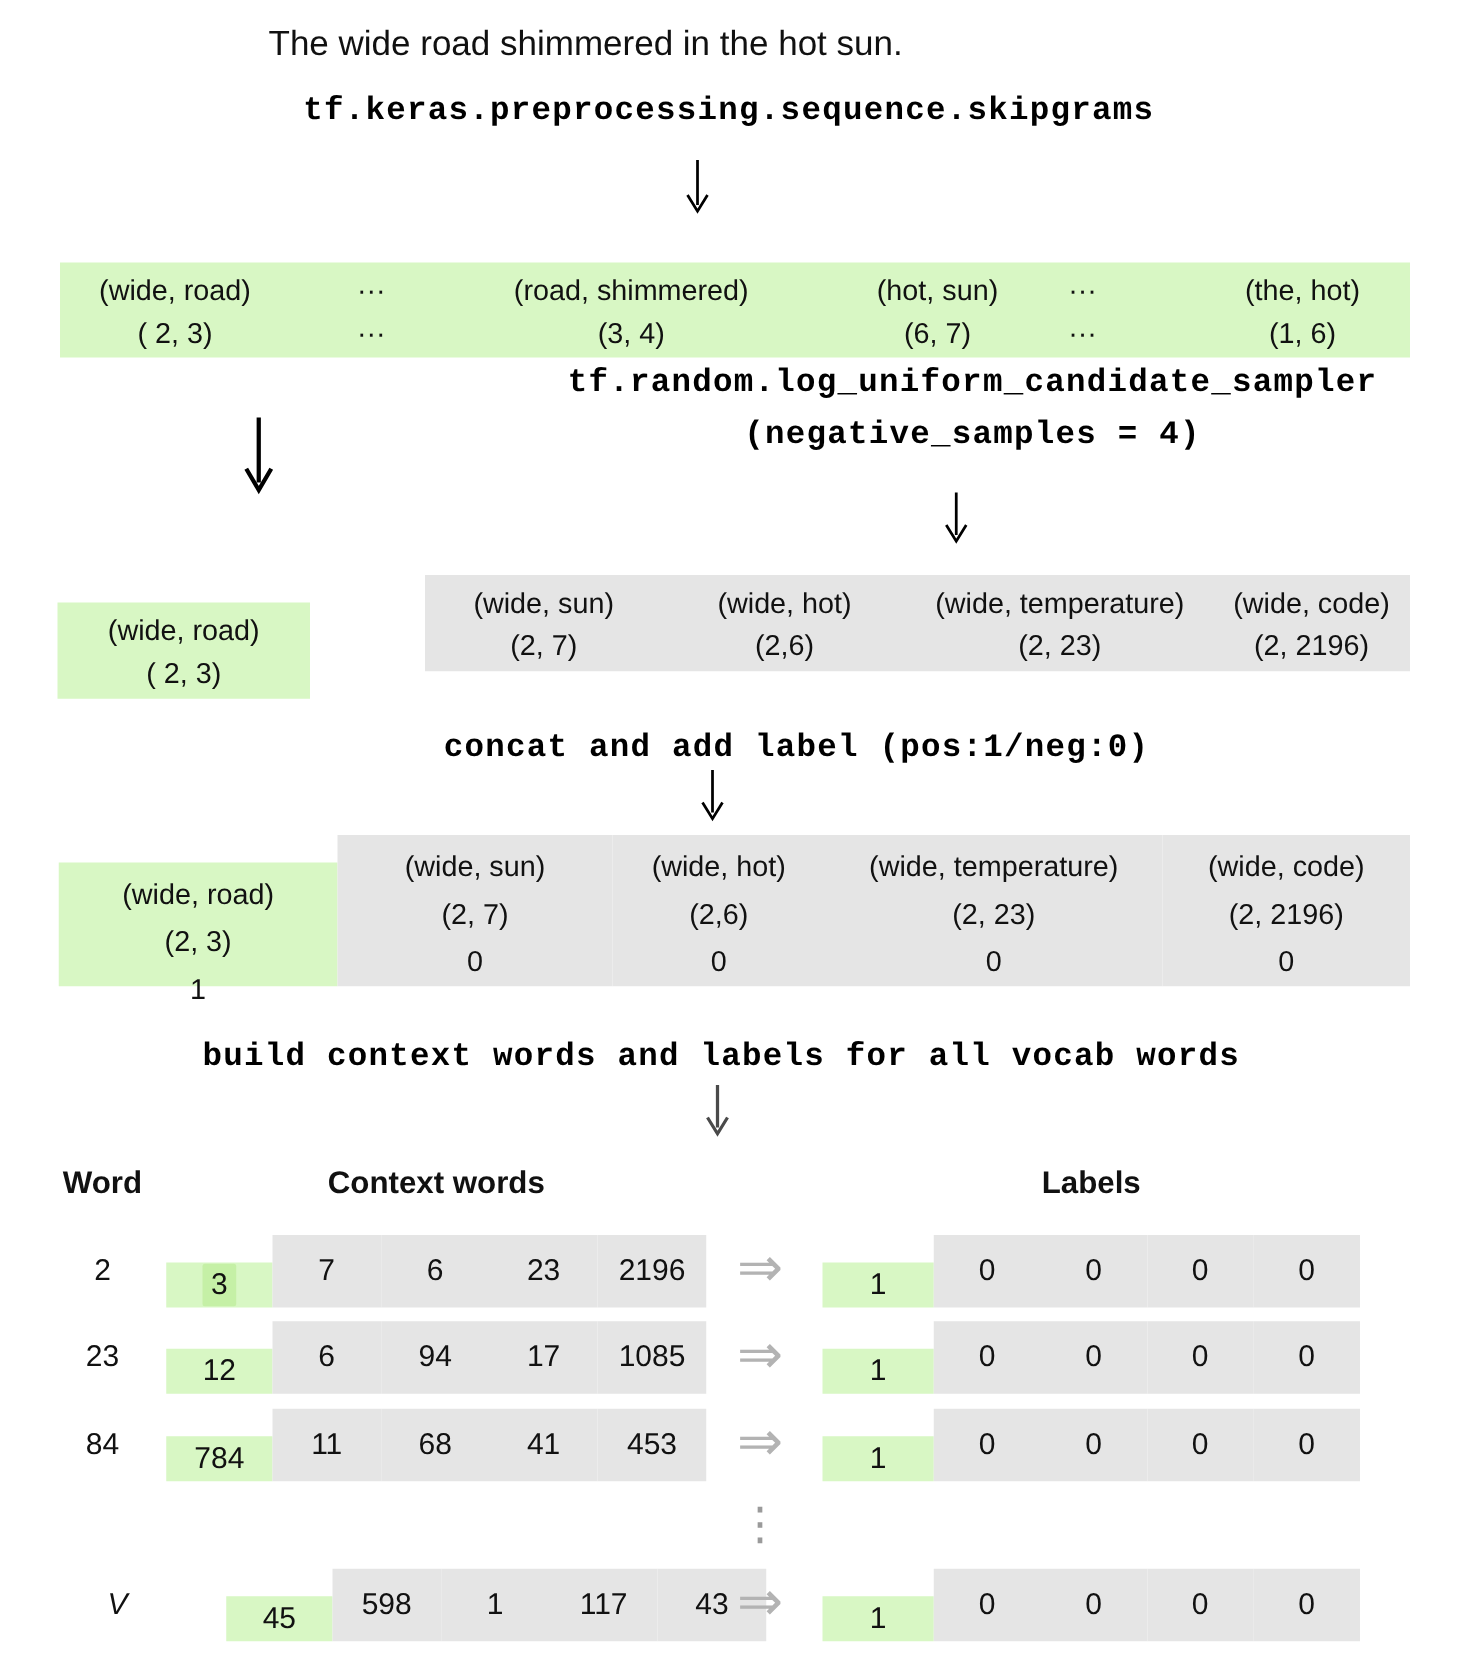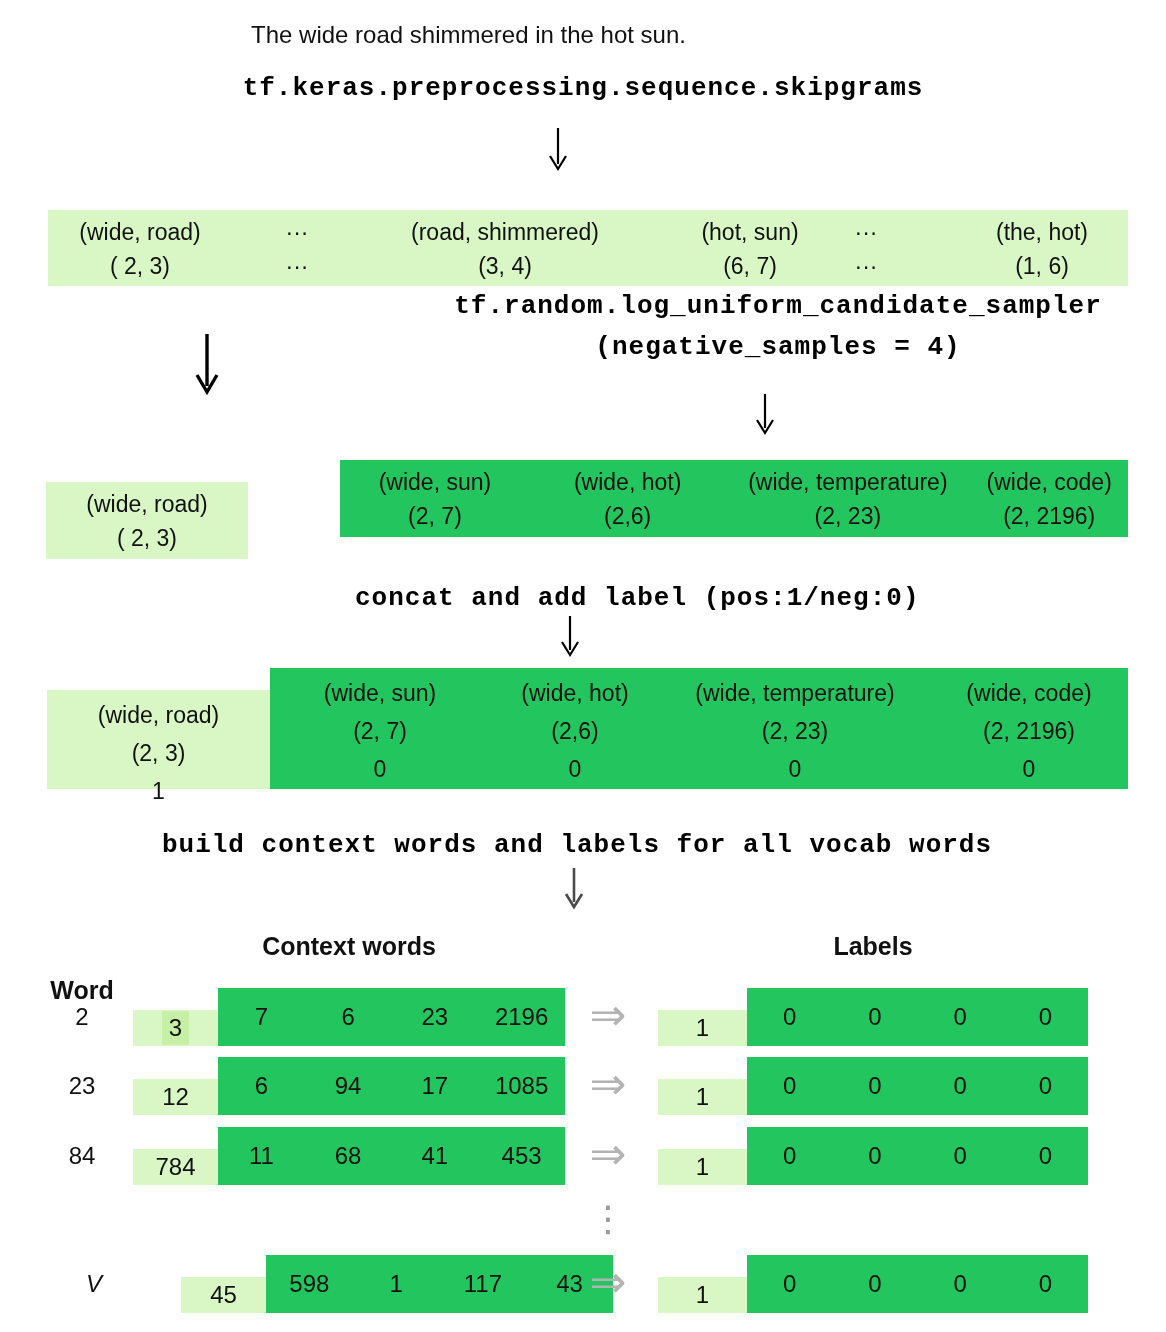--- a/index.html
+++ b/index.html
@@ -4,29 +4,29 @@
 <style>
   html,body{margin:0;padding:0;background:#fff;}
   #page{position:relative;width:1166px;height:1332px;background:#ffffff;
         font-family:"Liberation Sans","DejaVu Sans",sans-serif;color:#111;overflow:hidden;}
   .abs{position:absolute;}
   .ctr{text-align:center;}
   .mono{font-family:Liberation Mono, monospace;font-weight:700;letter-spacing:1px;color:#000000;}
   .nowrap{white-space:nowrap;}
 
   
-  .sentence{left:0;top:18px;width:937px;font-size:24px;line-height:34px;}
+  .sentence{left:0;top:18px;width:937px;font-size:28px;line-height:34px;}
   .code1{left:0;top:72px;width:1166px;font-size:26px;line-height:32px;}
   .sampler{left:390px;top:286px;width:776px;font-size:26px;line-height:41px;}
   .concat-h{left:355px;top:582px;font-size:26px;line-height:32px;}
   .build-h{left:0;top:828px;width:1154px;font-size:26px;line-height:34px;}
 
   
   .green-bg{background:#d8f7c4;margin-top:22px;}
-  .red-bg{background:#22c55e;}
+  .red-bg{background:#e5e5e5;}
   .skipband{left:48px;top:188px;width:1080px;height:76px;}
   .skipband .cc{position:absolute;transform:translateX(-50%);white-space:nowrap;font-size:23px;line-height:26px;}
   .r1{top:9px;} .r2{top:43px;}
 
   .posbox{left:46px;top:460px;width:202px;height:77px;}
   .negbox{left:340px;top:460px;width:788px;height:77px;display:flex;}
   .pair-col{display:flex;flex-direction:column;align-items:center;}
   .pair-col .l1{margin-top:8px;font-size:23px;line-height:28px;white-space:nowrap;}
   .pair-col .l2{margin-top:6px;font-size:23px;line-height:28px;white-space:nowrap;}
   .negbox .c1{flex:0 0 24.1%;} .negbox .c2{flex:0 0 24.8%;}
@@ -34,21 +34,21 @@
 
   .concat-tab{left:47px;top:668px;width:1081px;height:121px;display:flex;}
   .concat-tab .cell{display:flex;flex-direction:column;align-items:center;padding-top:6px;}
   .concat-tab .cell div{line-height:38px;font-size:23px;white-space:nowrap;}
   .concat-tab .g{flex:0 0 223px;}
   .concat-tab .n1{flex:0 0 220px;} .concat-tab .n2{flex:0 0 170px;}
   .concat-tab .n3{flex:0 0 270px;} .concat-tab .n4{flex:1 1 auto;}
 
   
   .th{font-size:25px;font-weight:700;top:930px;line-height:32px;}
-  .th-word{left:40px;width:84px;text-align:center;margin-top:44px;}
+  .th-word{left:40px;width:84px;text-align:center;}
   .th-context{left:133px;width:432px;text-align:center;}
   .th-labels{left:658px;width:430px;text-align:center;}
 
   .wordlab{left:40px;width:84px;text-align:center;font-size:24px;line-height:58px;height:58px;}
   .rowbox{height:58px;display:flex;}
   .ctxbox{left:133px;width:432px;}
   .labbox{left:658px;width:430px;}
   .rowbox .cell{display:flex;align-items:center;justify-content:center;font-size:24px;}
   .ctxbox .gcell{flex:0 0 85px;} .ctxbox .rcell{flex:1 1 0;}
   .labbox .gcell{flex:0 0 89px;} .labbox .rcell{flex:1 1 0;}

